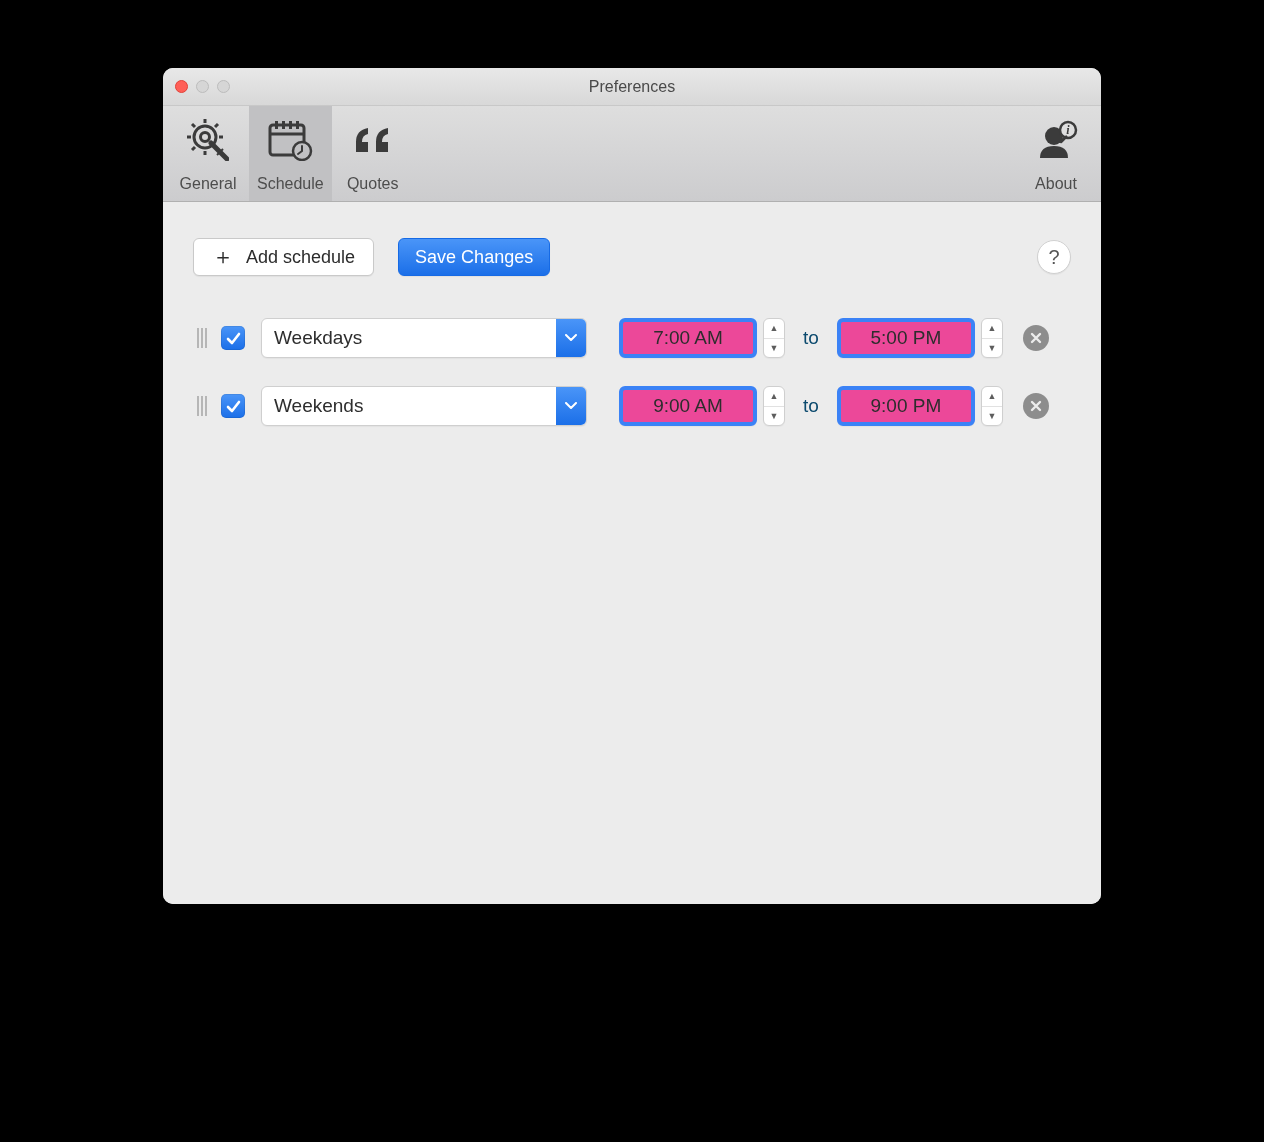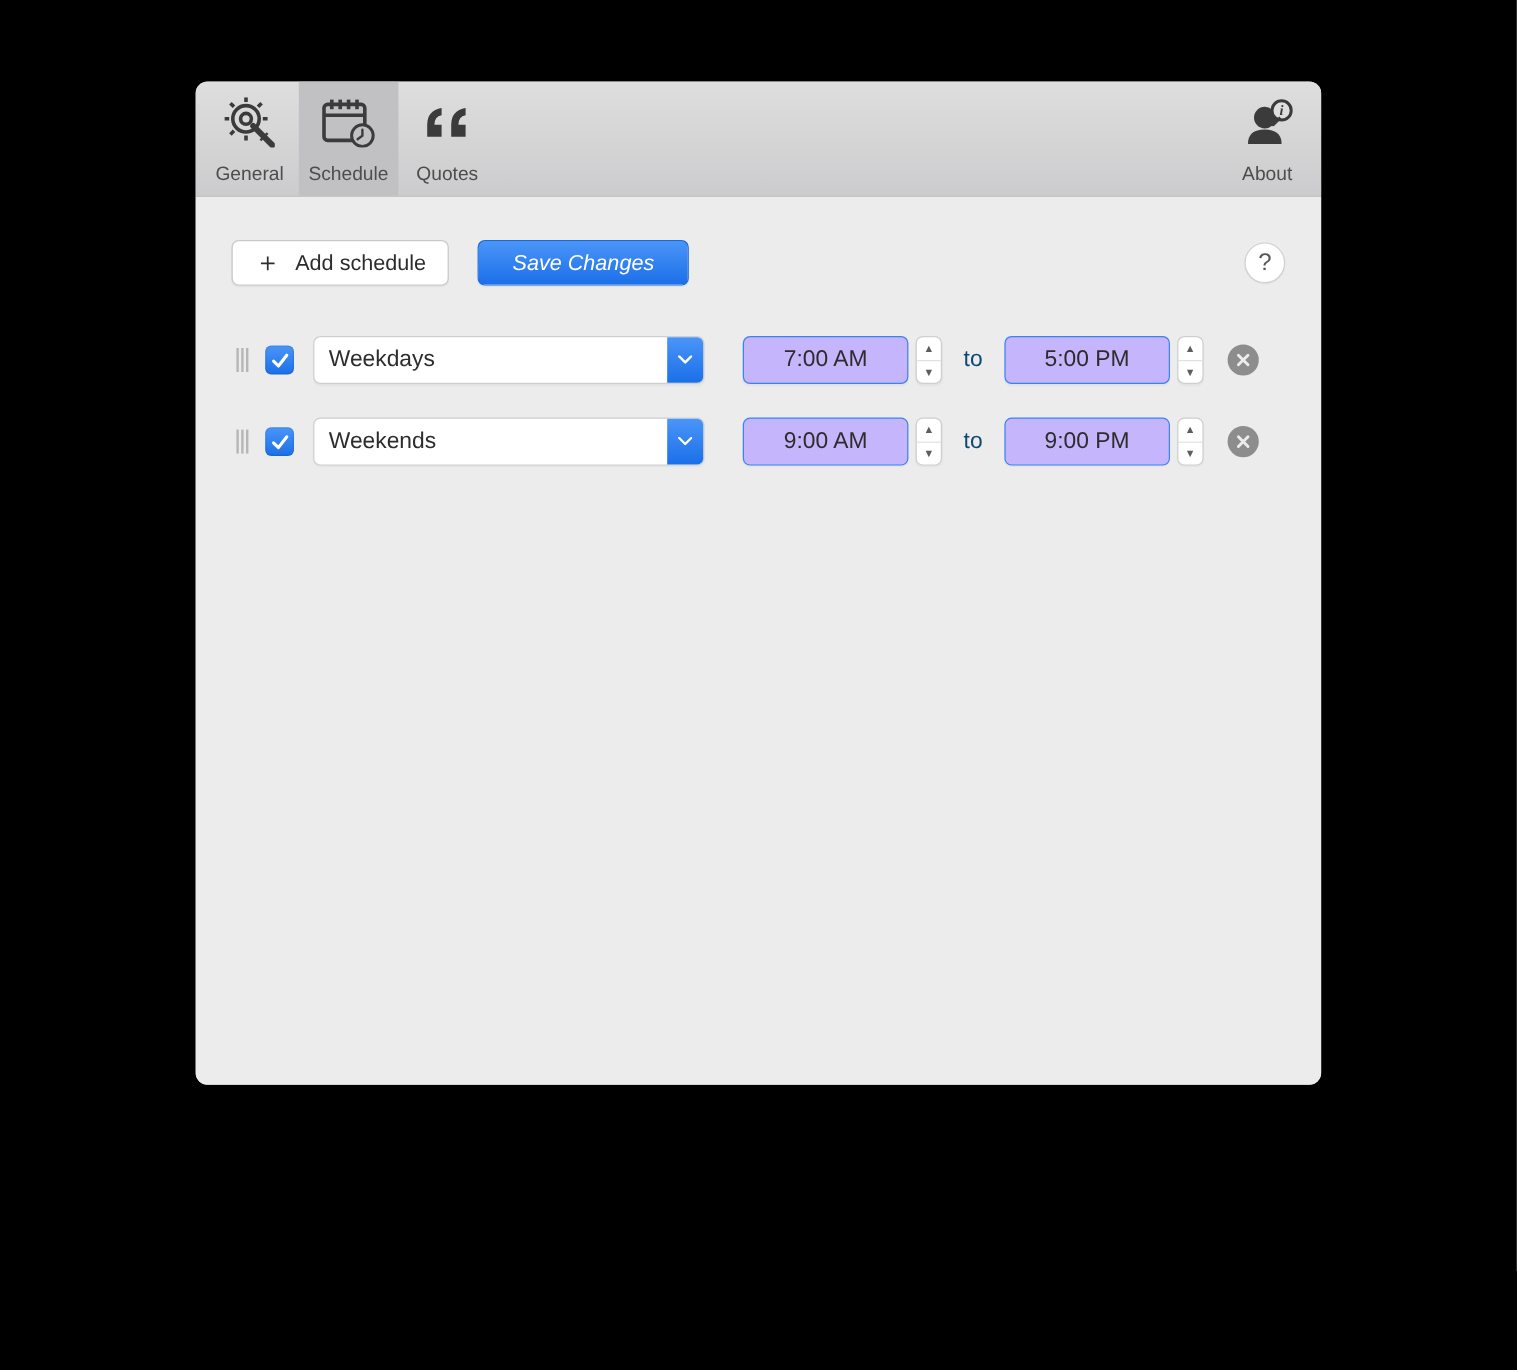--- a/index.html
+++ b/index.html
@@ -109,22 +109,21 @@
   .btn .plus {
     font-size: 22px;
     font-weight: 400;
     margin-right: 12px;
     line-height: 1;
   }
   .btn.primary {
     background: linear-gradient(#4a95f8, #1b6fe8);
     border: 1px solid #166ae5;
     color: #fff;
-    padding: 0 28px;
-    font-style: italic;
+    padding: 0 16px;
   }
   .help-btn {
     margin-left: auto;
     width: 34px; height: 34px;
     border-radius: 50%;
     background: #fff;
     border: 1px solid #d0d0d0;
     display: flex;
     align-items: center;
     justify-content: center;
@@ -187,22 +186,22 @@
     width: 30px;
     background: linear-gradient(#4a95f8, #1b6fe8);
     border-radius: 0 5px 5px 0;
     display: flex;
     align-items: center;
     justify-content: center;
   }
   .time-input {
     width: 138px;
     height: 40px;
-    background: #c4b5fd;
-    border: 1px solid #3b82f6;
+    background: #ec4899;
+    border: 4px solid #3b82f6;
     border-radius: 6px;
     display: flex;
     align-items: center;
     justify-content: center;
     font-size: 19px;
     color: #2d2d2d;
     box-shadow: 0 1px 1px rgba(0,0,0,0.04);
   }
   .stepper {
     width: 22px;
@@ -239,20 +238,28 @@
     justify-content: center;
     margin-left: 20px;
   }
   .delete-btn svg { display:block; }
 </style>
 </head>
 <body>
 
 <div class="window">
 
+  <div class="titlebar">
+    <div class="traffic-lights">
+      <div class="light red"></div>
+      <div class="light dim"></div>
+      <div class="light dim"></div>
+    </div>
+    <div class="title">Preferences</div>
+  </div>
 
   <div class="toolbar">
 
     <div class="toolbar-item">
       <div class="icon">
         <svg width="42" height="42" viewBox="0 0 42 42">
           <g fill="none" stroke="#3b3b3b" stroke-width="3">
             <circle cx="18" cy="18" r="11"></circle>
             <circle cx="18" cy="18" r="4.5"></circle>
             <line x1="18" y1="4" x2="18" y2="0"></line>

